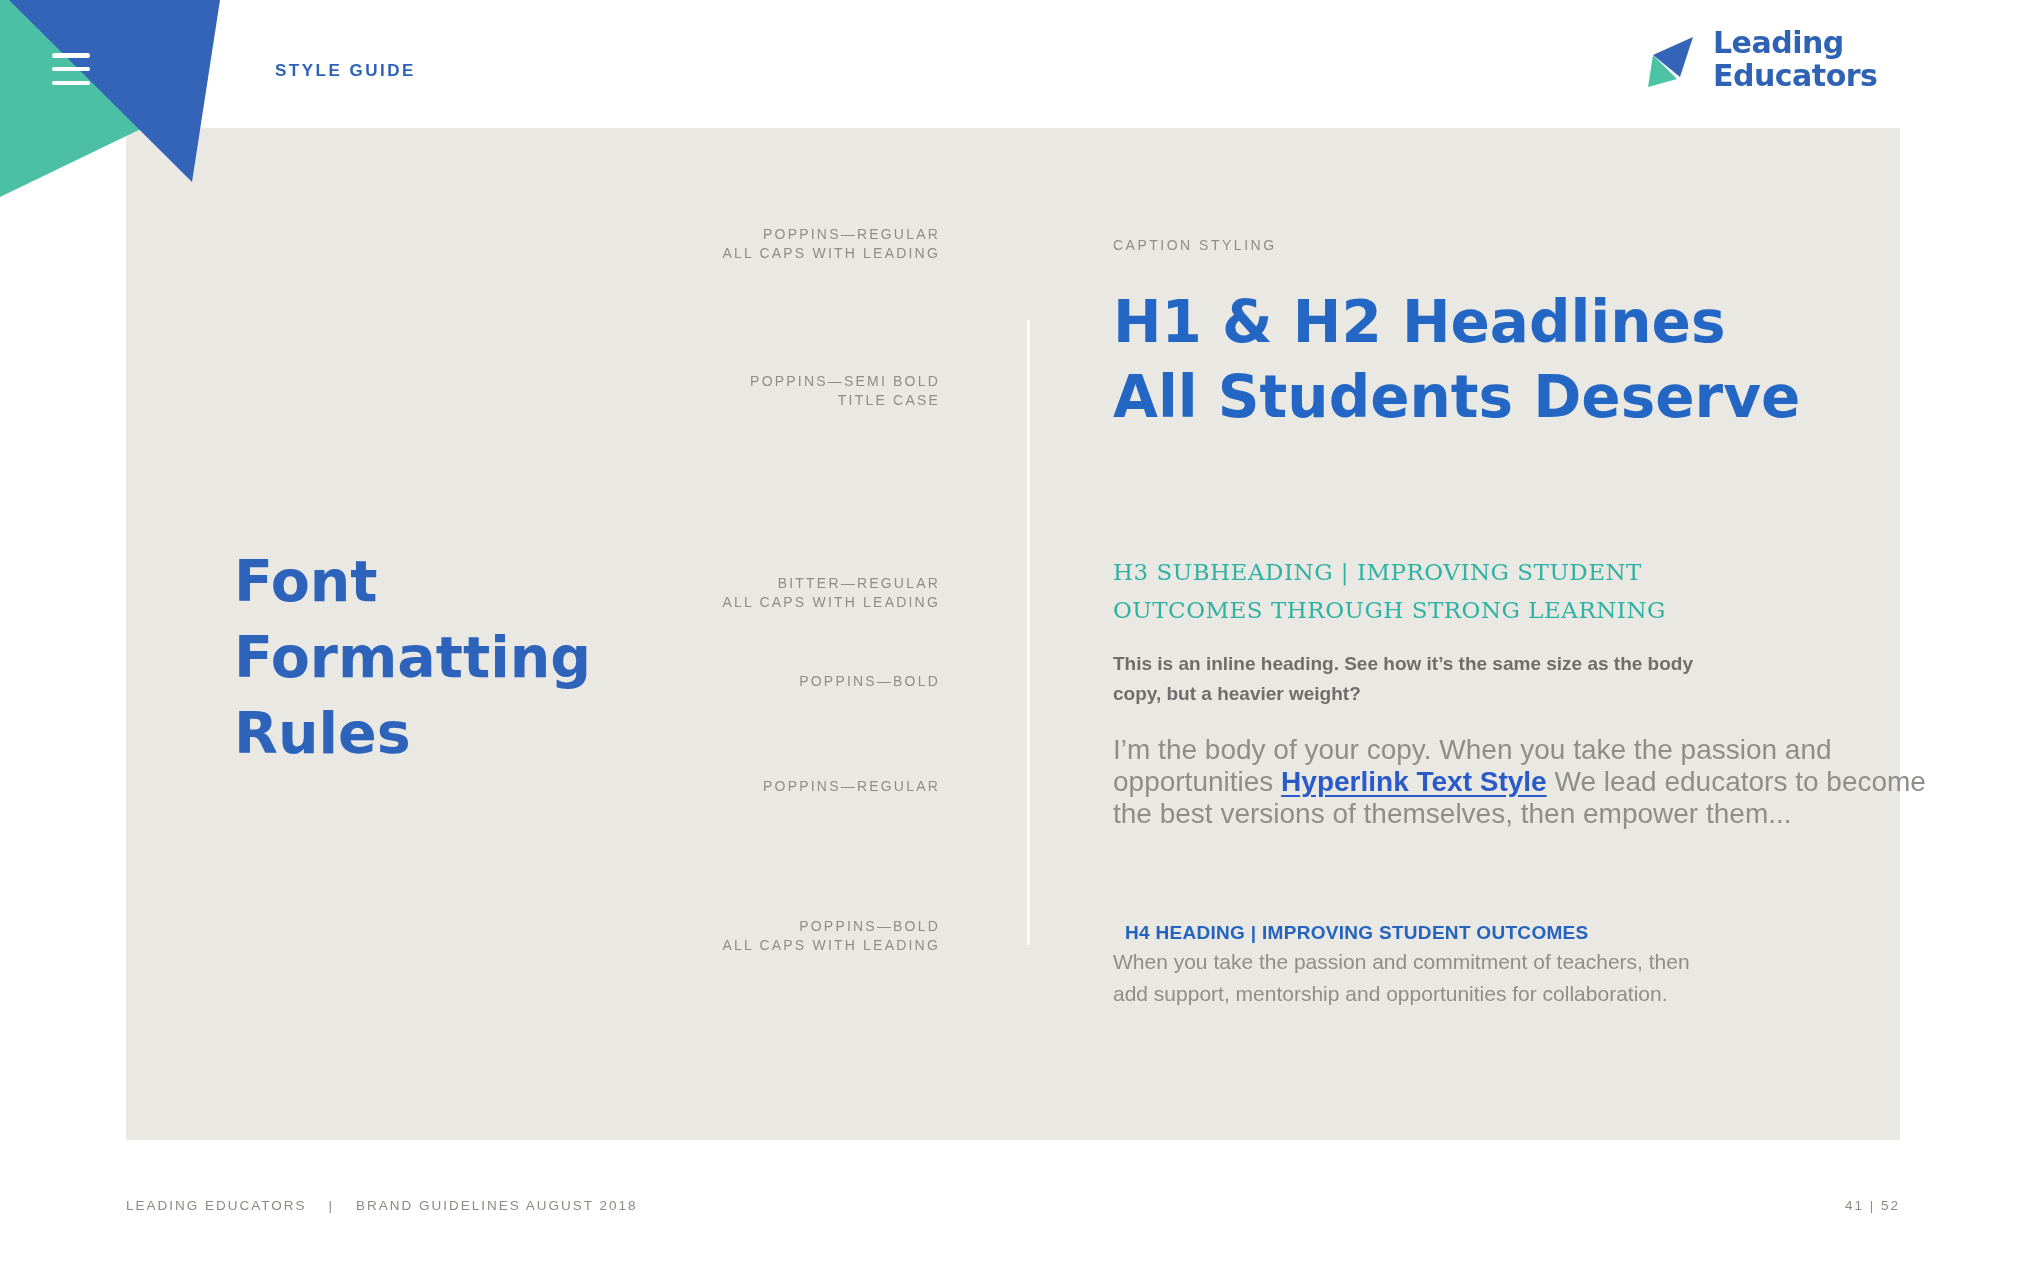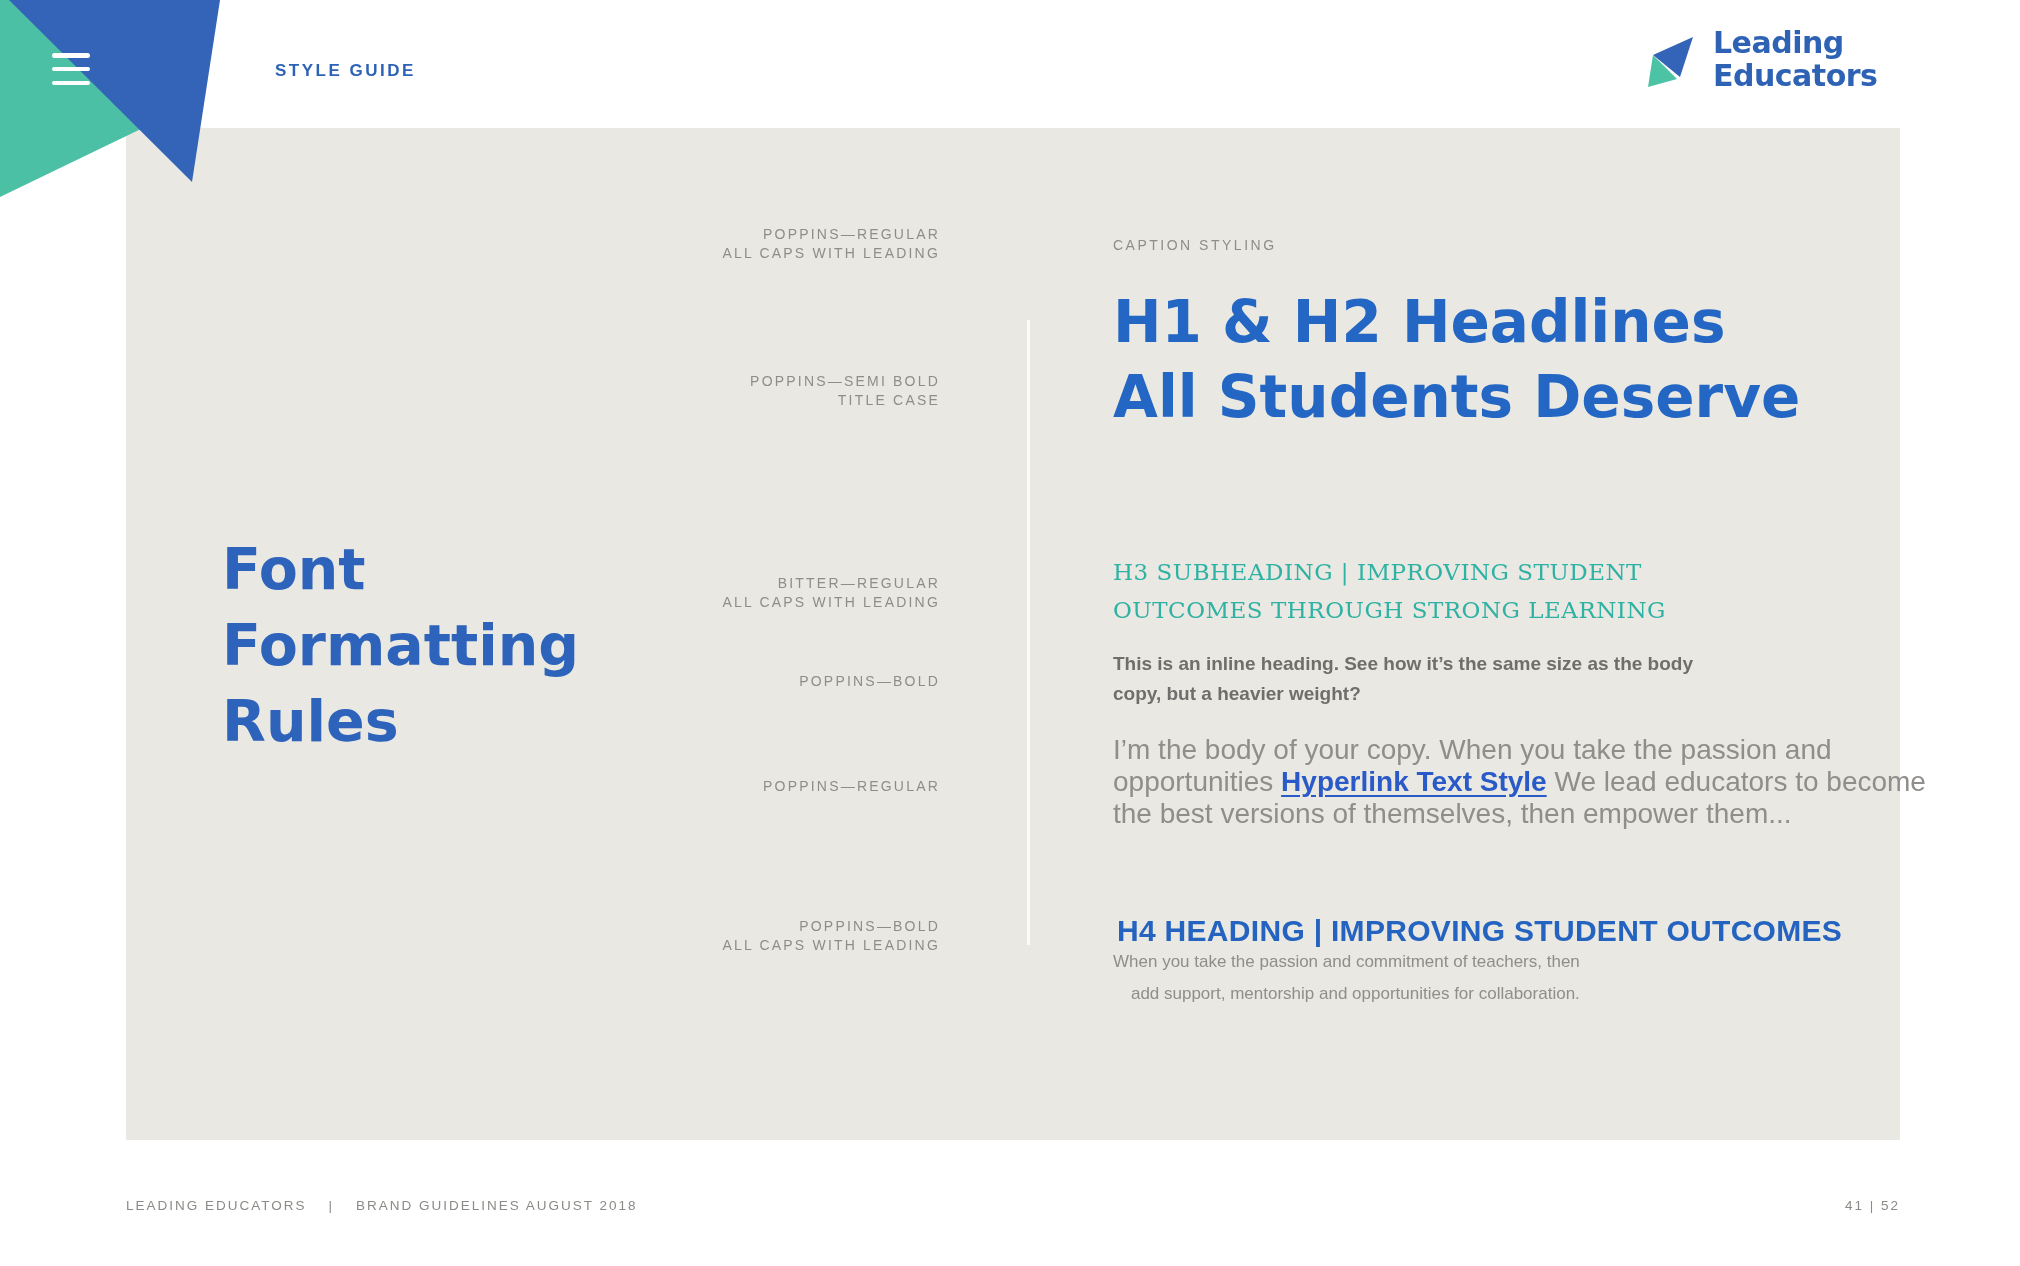--- a/index.html
+++ b/index.html
@@ -19,41 +19,41 @@
 
   .menu{position:absolute;left:52px;top:53px;width:38px;height:32px;display:flex;flex-direction:column;justify-content:space-between;cursor:pointer;}
   .menu .bar{height:4.5px;border-radius:3px;background:var(--menu-white);}
 
   .style-guide{position:absolute;left:275px;top:61px;font-size:17px;font-weight:700;letter-spacing:2.5px;color:var(--styleguide-blue);}
 
   .logo{position:absolute;left:1645px;top:26px;display:flex;align-items:center;cursor:pointer;}
   .logo-icon{width:52px;height:62px;display:block;margin-top:4px;}
   .logo-text{margin-left:16px;font-family:"DejaVu Sans",sans-serif;font-weight:700;font-size:30px;line-height:33px;color:var(--logo-blue);letter-spacing:-0.5px;}
 
-  .left-title{position:absolute;left:222px;top:531px;margin:0;font-family:"DejaVu Sans",sans-serif;font-weight:700;font-size:57px;line-height:76px;color:var(--title-blue);}
+  .left-title{position:absolute;left:222px;top:531px;margin:12px;font-family:"DejaVu Sans",sans-serif;font-weight:700;font-size:57px;line-height:76px;color:var(--title-blue);}
 
   .font-label{position:absolute;right:1080px;text-align:right;font-size:14px;line-height:18.5px;letter-spacing:2.2px;color:var(--label-gray);white-space:nowrap;}
   .fl-1{top:225px;} .fl-2{top:372px;} .fl-3{top:574px;} .fl-4{top:672px;} .fl-5{top:777px;} .fl-6{top:917px;}
 
   .divider{position:absolute;left:1027px;top:320px;width:3px;height:625px;background:var(--divider-white);}
 
   .caption{position:absolute;left:1113px;top:237px;font-size:14px;letter-spacing:2.5px;color:var(--label-gray);}
 
   .h1-block{position:absolute;left:1113px;top:285px;margin:0;font-family:"DejaVu Sans",sans-serif;font-weight:700;font-size:58px;line-height:75px;color:var(--h1-blue);white-space:nowrap;}
 
   .h3-block{position:absolute;left:1113px;top:553px;margin:0;font-family:"DejaVu Serif",serif;font-weight:400;font-size:23px;line-height:38px;letter-spacing:0.5px;color:var(--h3-teal);white-space:nowrap;}
 
   .inline-heading{position:absolute;left:1113px;top:649px;font-weight:700;font-size:19px;line-height:30px;color:var(--inline-heading-gray);white-space:nowrap;}
 
   .body-copy{position:absolute;left:1113px;top:734px;font-size:28px;line-height:32px;color:var(--body-gray);white-space:nowrap;}
   .hyperlink{color:var(--link-blue);font-weight:700;text-decoration:underline;text-underline-offset:4px;cursor:pointer;}
 
-  .h4-block{position:absolute;left:1113px;top:910px;margin:4px;font-weight:700;font-size:30px;letter-spacing:0.3px;color:var(--h4-blue);white-space:nowrap;text-align:center;}
+  .h4-block{position:absolute;left:1113px;top:910px;margin:12px;font-weight:700;font-size:19px;letter-spacing:0.3px;color:var(--h4-blue);white-space:nowrap;text-align:center;}
 
-  .body-copy2{position:absolute;left:1113px;top:946px;font-size:17px;line-height:32px;color:var(--body-gray);white-space:nowrap;text-align:right;}
+  .body-copy2{position:absolute;left:1113px;top:946px;font-size:21px;line-height:32px;color:var(--body-gray);white-space:nowrap;}
 
   .footer-left{position:absolute;left:126px;top:1198px;font-size:13.5px;letter-spacing:2px;color:var(--footer-gray);white-space:nowrap;}
   .footer-left .sep{margin:0 22px;}
   .footer-page{position:absolute;right:120px;top:1198px;font-size:13.5px;letter-spacing:2px;color:var(--footer-gray);}
 </style>
 </head>
 <body>
 
 <div class="page">
 

